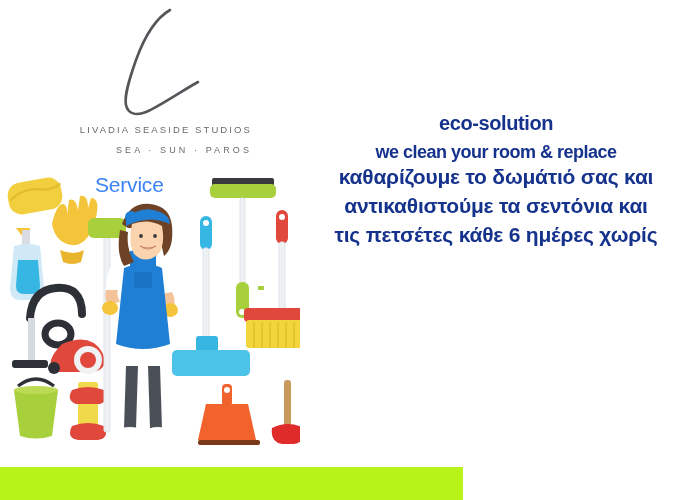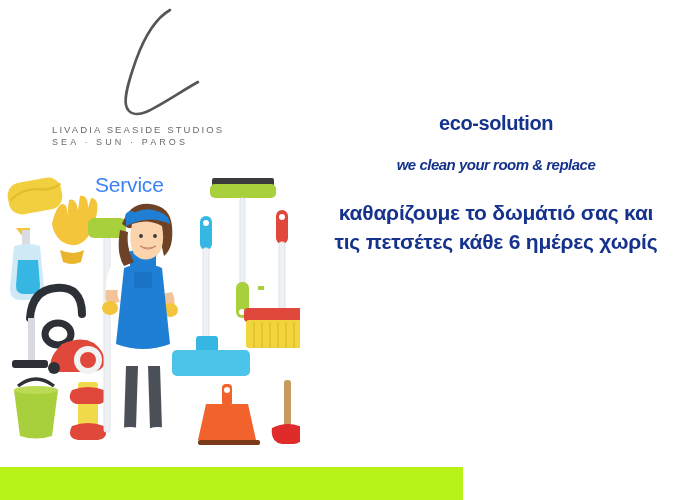--- a/index.html
+++ b/index.html
@@ -18,39 +18,39 @@
     overflow: hidden;
   }
 
   
   #logo-block {
     position: absolute;
     left: 52px;
     top: 4px;
     width: 200px;
     height: 160px;
-    text-align: left;
+    text-align: right;
   }
   #logo-mark {
     width: 200px;
     height: 118px;
     display: block;
   }
   #logo-name {
     font-size: 9.5px;
     letter-spacing: 2.1px;
     color: #6a6a6e;
     margin-top: 2px;
     white-space: nowrap;
   }
   #logo-tagline {
     font-size: 9px;
     letter-spacing: 3.1px;
     color: #6a6a6e;
-    margin-top: 2px;
+    margin-top: 10px;
     white-space: nowrap;
   }
 
   
   #cs-block {
     position: absolute;
     left: 95px;
     top: 174px;
     width: 160px;
     text-align: left;
@@ -88,29 +88,27 @@
     text-align: center;
     color: #15328c;
   }
   #eco-heading {
     font-size: 20px;
     font-weight: bold;
     letter-spacing: -0.4px;
     line-height: 1.1;
   }
   #english-copy {
-    margin-top: 22px;
-    font-size: 15px;
+    margin-top: 8px;
+    font-size: 18px;
     font-weight: bold;
     line-height: 1.18;
     letter-spacing: -0.5px;
-    font-style: italic;
   }
   #greek-copy {
-    margin-top: 25px;
     font-size: 21px;
     font-weight: bold;
     line-height: 1.38;
     letter-spacing: -0.2px;
   }
 
   
   #footer-bar {
     position: absolute;
     left: 0;
@@ -275,19 +273,20 @@
 
   <div id="copy-panel">
     <div id="eco-heading">eco-solution</div>
 
     <div id="english-copy">
       <div>we clean your room &amp; replace</div>
     </div>
 
     <div id="greek-copy">
       <div>καθαρίζουμε το δωμάτιό σας και</div>
+      <div>αντικαθιστούμε τα σεντόνια και</div>
       <div>τις πετσέτες κάθε 6 ημέρες χωρίς</div>
     </div>
   </div>
 
   <div id="footer-bar"></div>
 
 </div>
 
 </body></html>

